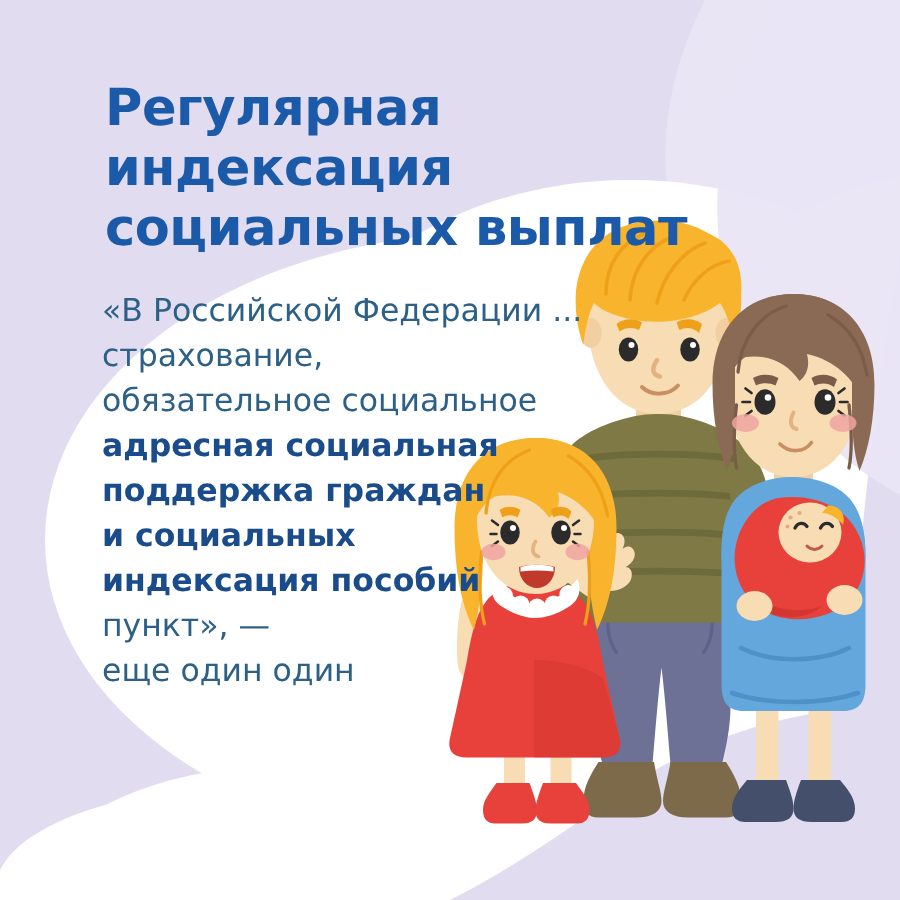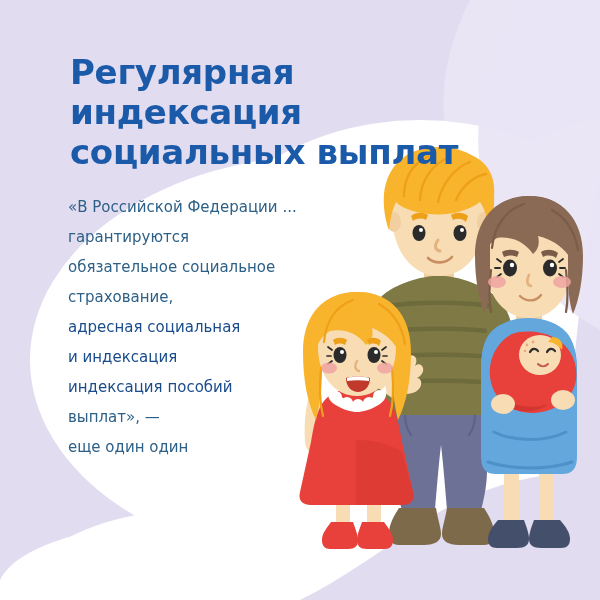--- a/index.html
+++ b/index.html
@@ -27,27 +27,27 @@
     line-height:40px;
     color:#1b5aa8;
     letter-spacing:-0.3px;
     white-space:pre-line;
     z-index:5;
   }
   #body-text{
     position:absolute;
     left:68px; top:192px;
     width:300px;
-    font-size:15px;
+    font-size:21px;
     line-height:30px;
     color:#2d6087;
     z-index:5;
   }
   #body-text .ln{display:block;white-space:pre;}
-  #body-text .bold{font-weight:400;color:#1a4c8b;}
+  #body-text .bold{font-weight:700;color:#1a4c8b;}
 </style>
 </head>
 <body>
 
 <div id="card">
 
   <svg id="bg-svg" viewBox="0 0 600 600">
     <rect x="0" y="0" width="600" height="600" fill="#e2dcf0"></rect>
 
     <path fill="#eae5f5" d="M600,0 L600,330 C540,300 500,255 470,200 C440,148 430,80 470,0 Z"></path>
@@ -84,27 +84,27 @@
          C556,306 520,268 497,222
          C476,180 470,122 492,60
          C500,38 510,18 520,0 L600,0 Z"></path>
   </svg>
 
   <div id="title">Регулярная индексация
 социальных выплат</div>
 
   <div id="body-text">
     <span class="ln">«В Российской Федерации ...</span>
-    <span class="ln">гарантируются</span>
+    <span class="ln">страхование,</span>
     <span class="ln">обязательное социальное</span>
-    <span class="ln">страхование,</span>
     <span class="ln bold">адресная социальная</span>
-    <span class="ln bold">и индексация</span>
+    <span class="ln bold">поддержка граждан</span>
+    <span class="ln bold">и социальных</span>
     <span class="ln bold">индексация пособий</span>
-    <span class="ln">выплат», —</span>
+    <span class="ln">пункт», —</span>
     <span class="ln">еще один один</span>
   </div>
 
   <svg id="people-svg" viewBox="0 0 600 600">
 
     <g>
 
       <path fill="#6d7196" d="M393,400 L487,400 L487,470
            C487,490 482,505 479,520 L448,520
            C446,500 444,470 441,445

